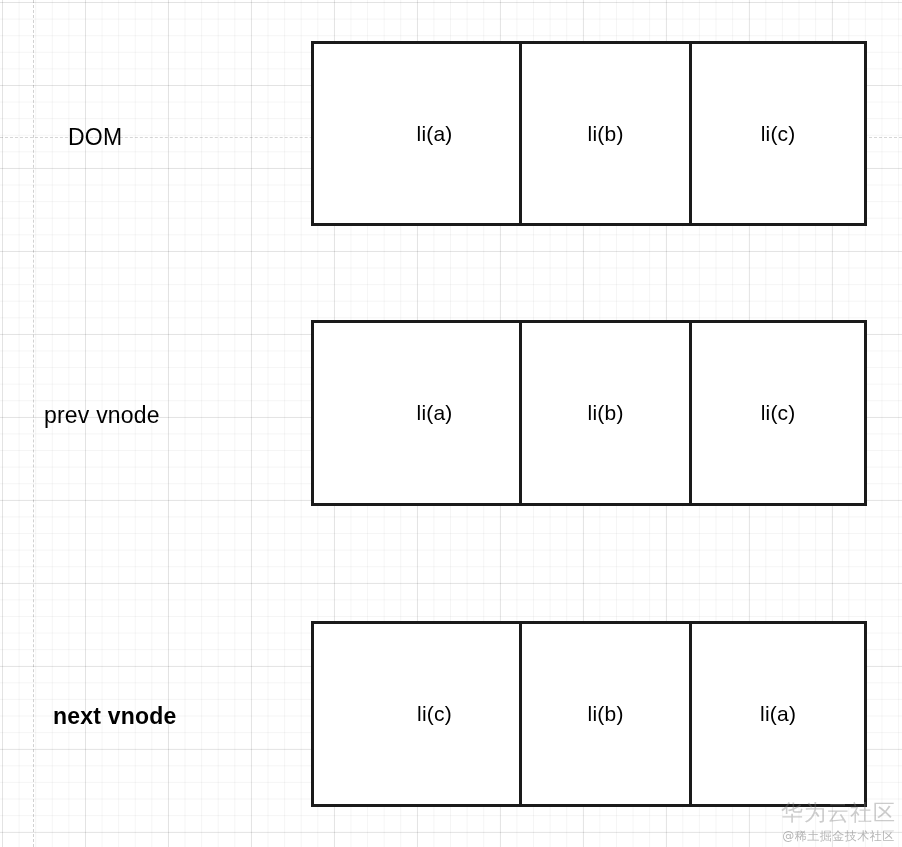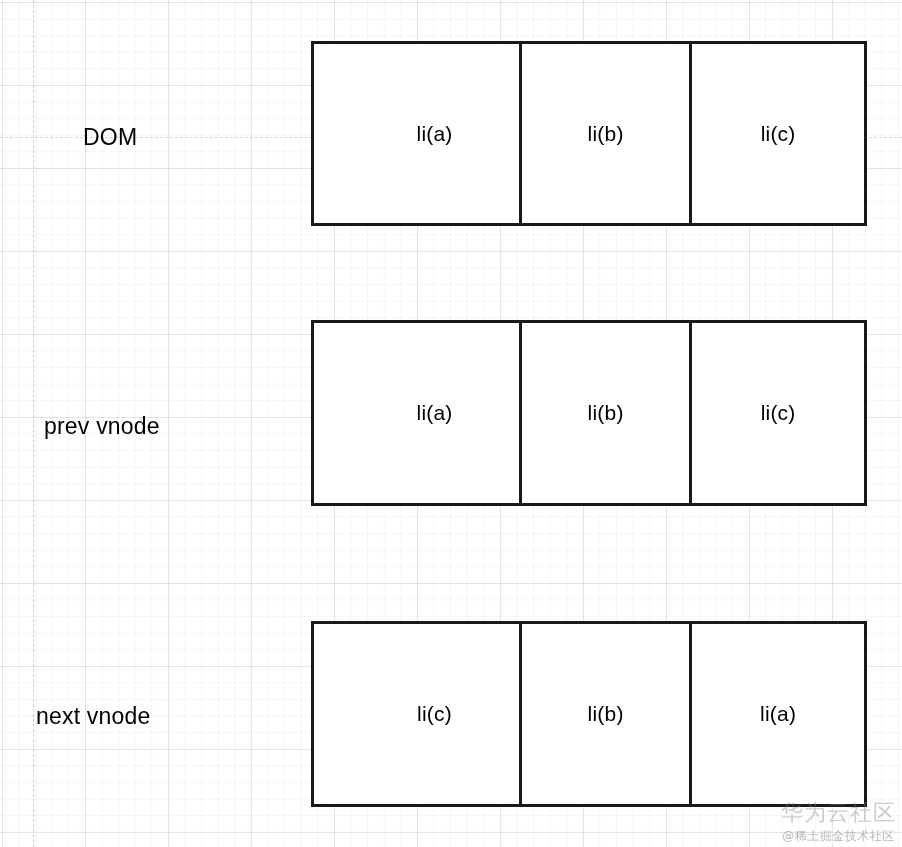--- a/index.html
+++ b/index.html
@@ -111,47 +111,47 @@
   }
 </style>
 </head>
 <body>
 
 <div id="canvas">
 
   <div class="guide-v" style="left:33px;"></div>
   <div class="guide-h" style="top:137px;"></div>
 
-  <div class="row-label" style="left:83px; top:137px;">DOM</div>
+  <div class="row-label" style="left:68px; top:137px;">DOM</div>
   <div class="node-row" style="left:311px; top:41px; width:556px; height:185px;">
     <div class="node-cell" style="width:186px;">
       <span class="cell-text">li(a)</span>
     </div>
     <div class="node-cell" style="width:184px;">
       <span class="cell-text">li(b)</span>
     </div>
     <div class="node-cell" style="width:186px;">
       <span class="cell-text">li(c)</span>
     </div>
   </div>
 
-  <div class="row-label" style="left:44px; top:426px;">prev vnode</div>
+  <div class="row-label" style="left:44px; top:415px;">prev vnode</div>
   <div class="node-row" style="left:311px; top:320px; width:556px; height:186px;">
     <div class="node-cell" style="width:186px;">
       <span class="cell-text">li(a)</span>
     </div>
     <div class="node-cell" style="width:184px;">
       <span class="cell-text">li(b)</span>
     </div>
     <div class="node-cell" style="width:186px;">
       <span class="cell-text">li(c)</span>
     </div>
   </div>
 
-  <div class="row-label" style="left:36px; top:716px;">next vnode</div>
+  <div class="row-label" style="left:53px; top:716px;font-weight:bold;">next vnode</div>
   <div class="node-row" style="left:311px; top:621px; width:556px; height:186px;">
     <div class="node-cell" style="width:186px;">
       <span class="cell-text">li(c)</span>
     </div>
     <div class="node-cell" style="width:184px;">
       <span class="cell-text">li(b)</span>
     </div>
     <div class="node-cell" style="width:186px;">
       <span class="cell-text">li(a)</span>
     </div>

